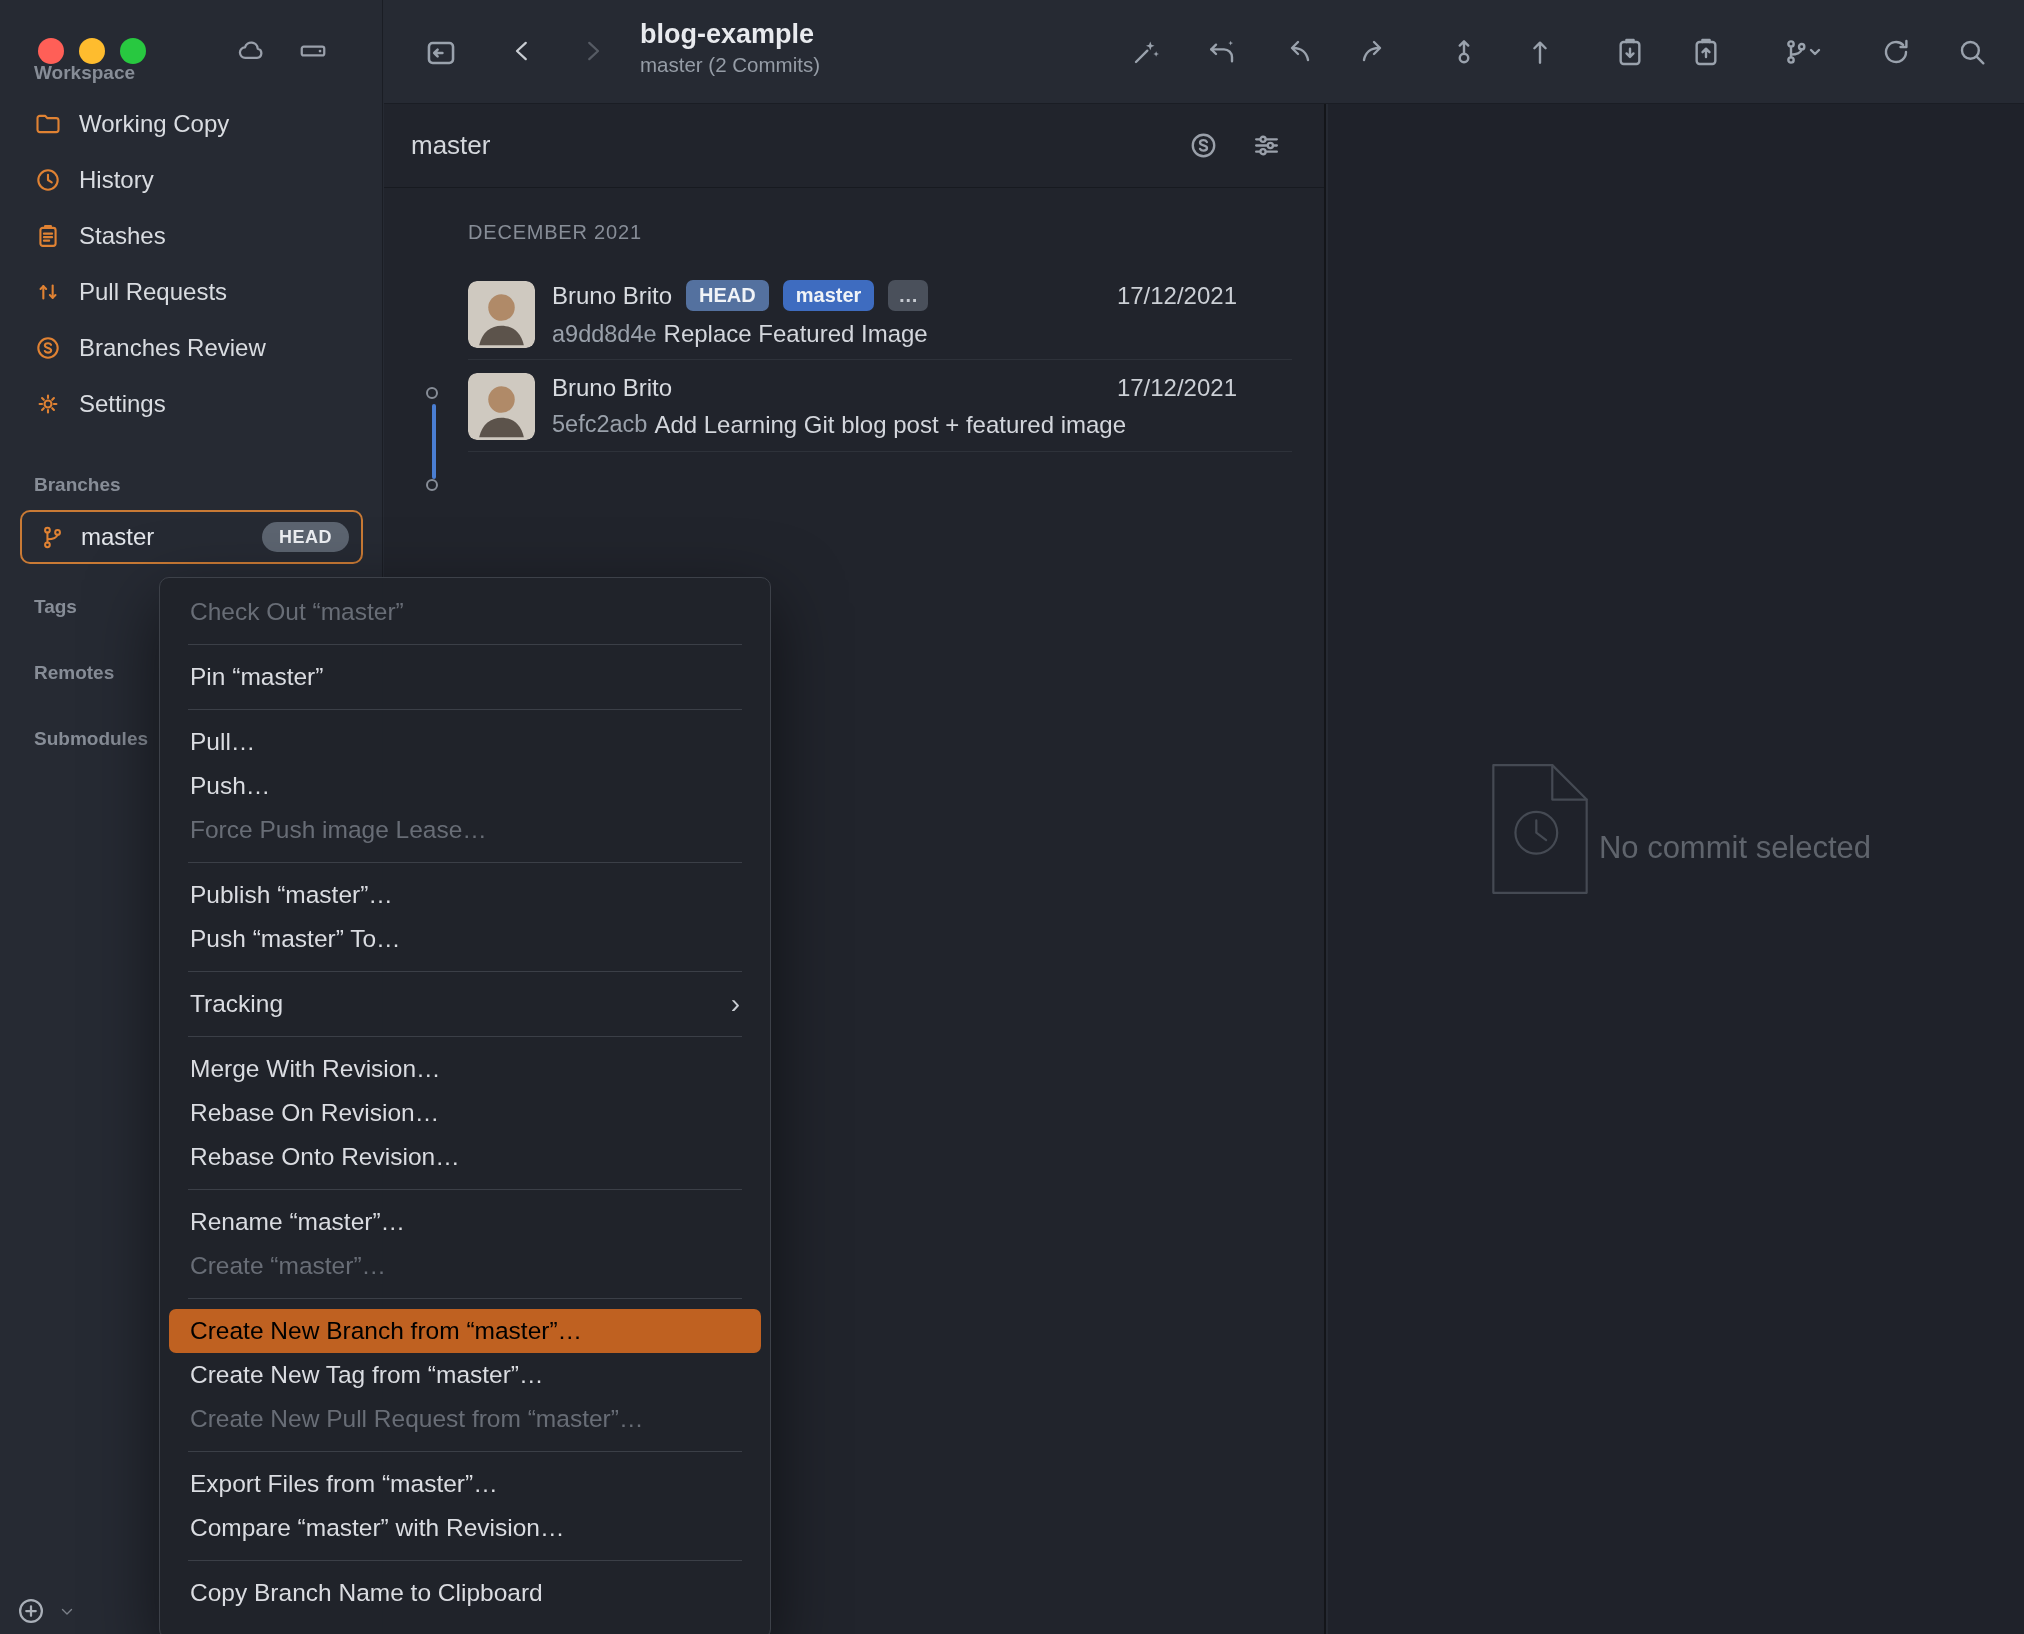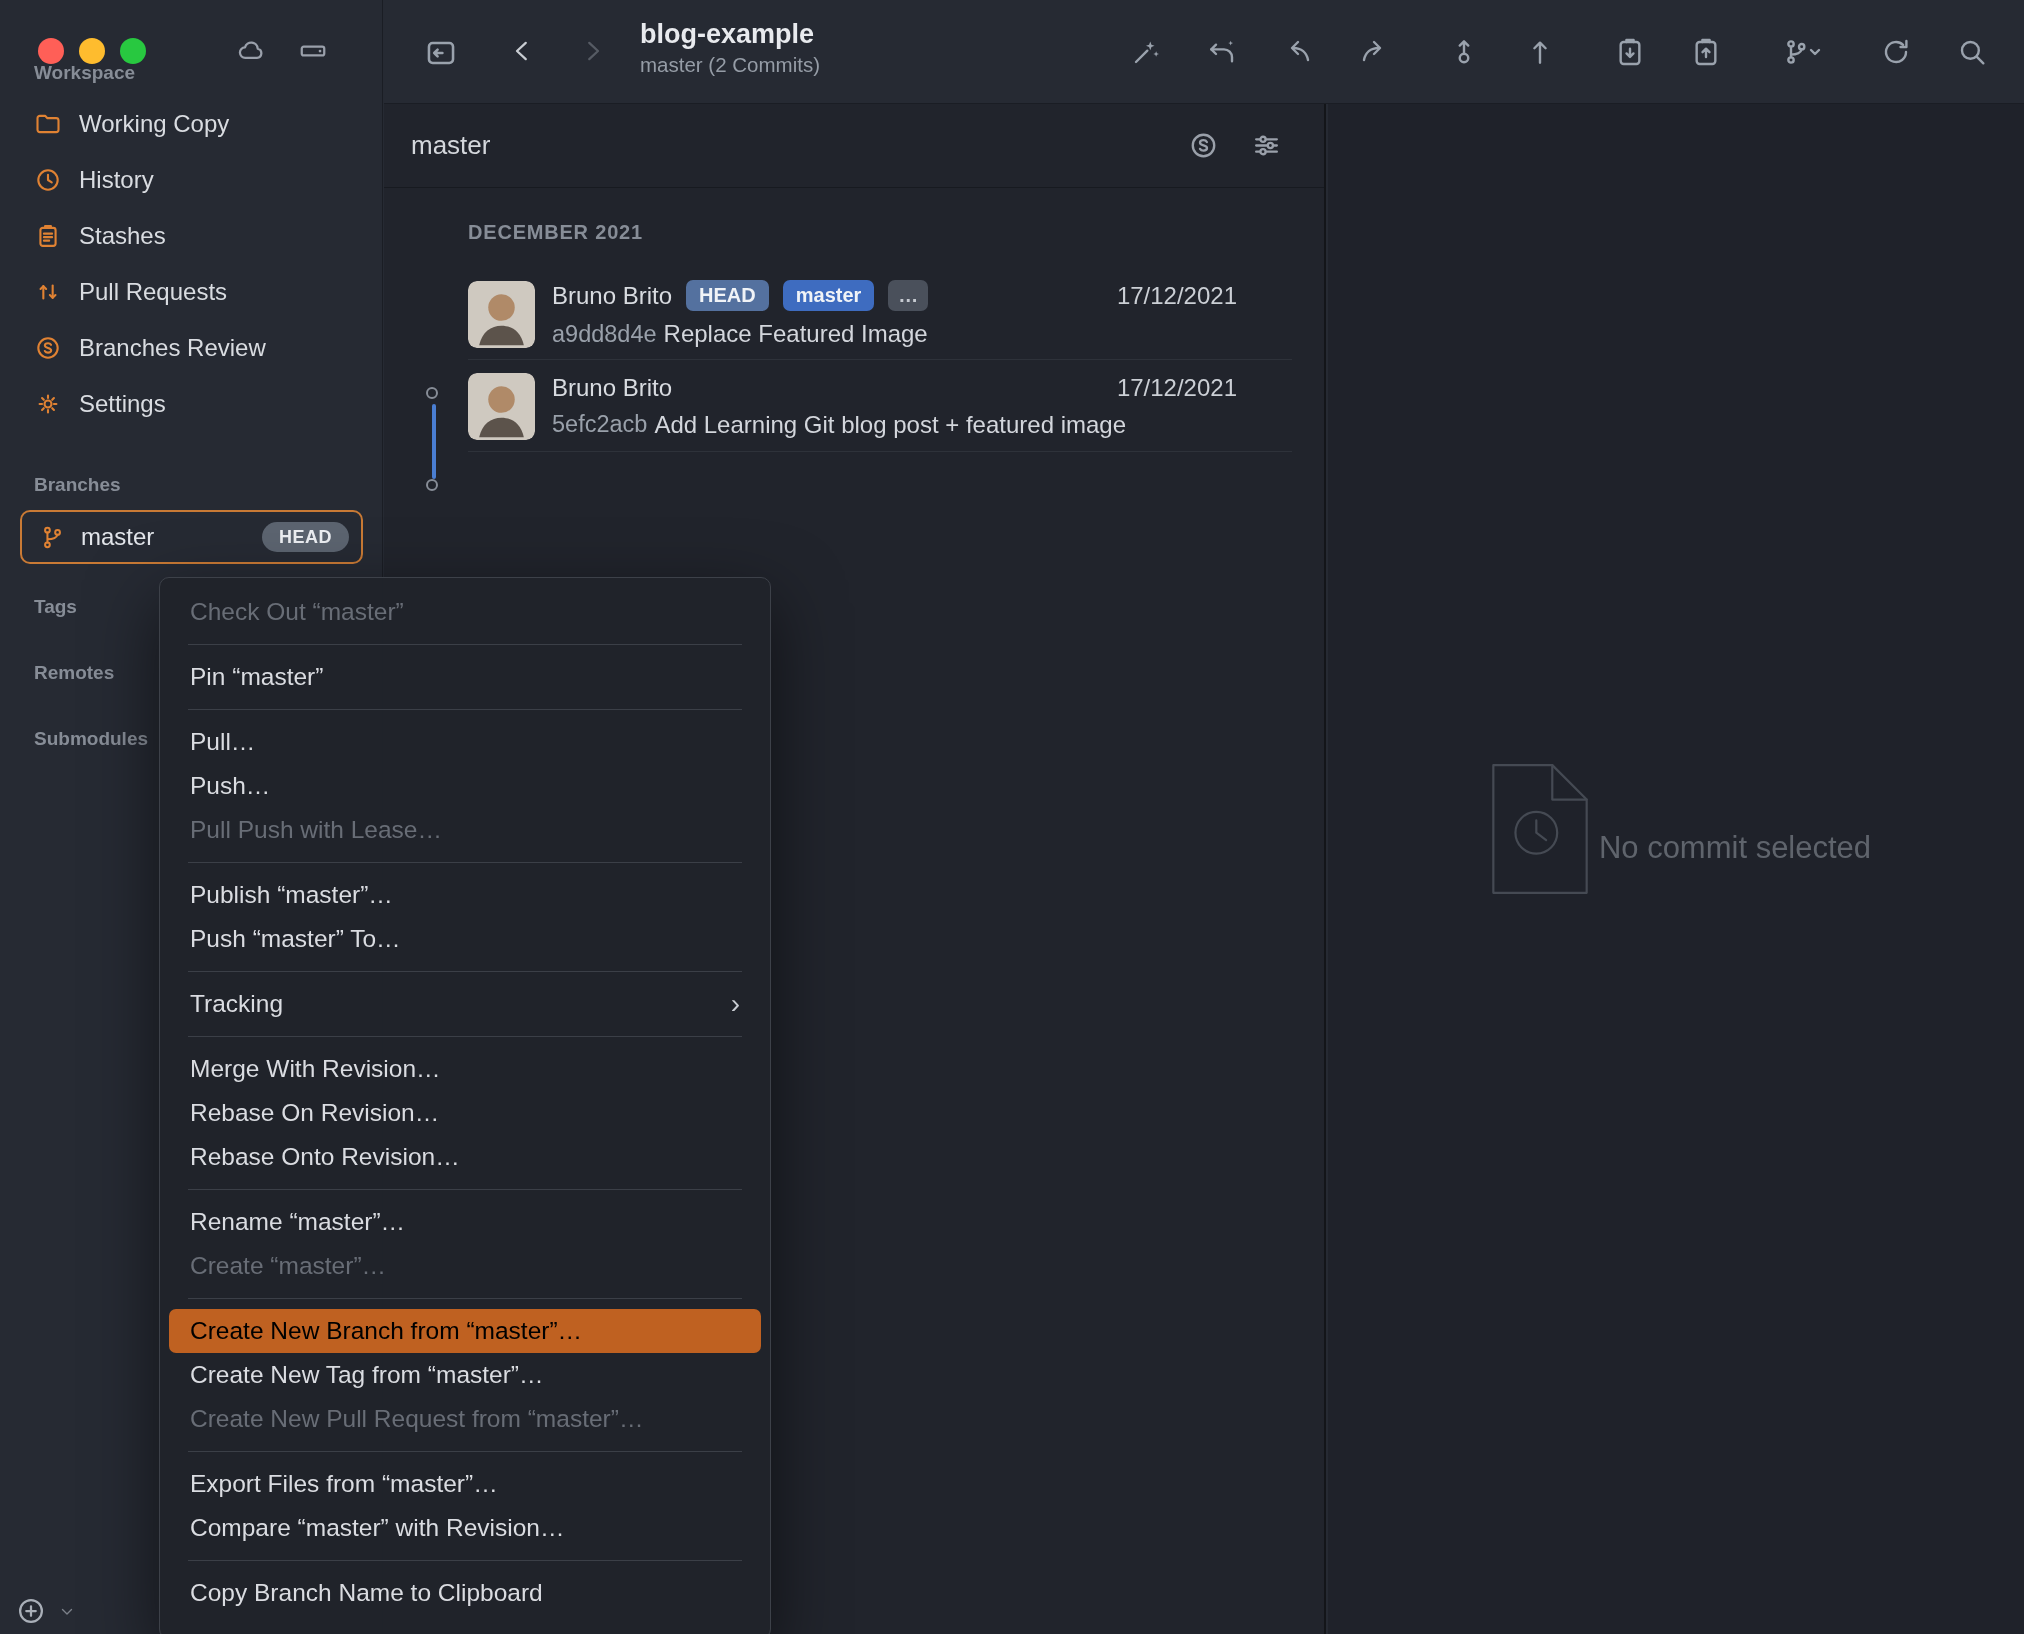--- a/index.html
+++ b/index.html
@@ -60,21 +60,21 @@
   .tb-right{position:absolute;right:36px;top:0;height:100%;display:flex;align-items:center;gap:44px;color:#9aa2ad}
   .tb-right .tbtn{position:static}
   .gap-l{margin-left:14px}
 
   
   .commit-panel{position:absolute;left:384px;top:104px;width:942px;bottom:0;background:#21242c;border-right:2px solid #131519}
   .filter-bar{position:absolute;top:0;left:0;right:0;height:84px;border-bottom:1px solid #171a20;display:flex;align-items:center;padding:0 42px 0 27px}
   .filter-label{font-size:26px;color:#d4d7dc}
   .filter-icons{margin-left:auto;display:flex;align-items:center;gap:32px;color:#9aa0aa}
   .commit-list{position:absolute;top:84px;left:0;right:0}
-  .group-header{padding:33px 0 24px 84px;font-size:20px;font-weight:700;letter-spacing:.8px;color:#878d97}
+  .group-header{padding:33px 0 24px 84px;font-size:20px;font-weight:400;letter-spacing:.8px;color:#878d97}
   .commit-row{position:relative;height:92px;display:flex;align-items:center;padding-left:84px}
   .commit-row::after{content:"";position:absolute;left:84px;right:32px;bottom:0;height:1px;background:#2e323a}
   .avatar{width:67px;height:67px;border-radius:9px;overflow:hidden;flex:none}
   .commit-text{margin-left:17px;display:flex;flex-direction:column;gap:9px}
   .commit-line1{display:flex;align-items:center;gap:14px}
   .commit-author{font-size:24px;font-weight:500;color:#d8dbe0}
   .badge{height:31px;line-height:31px;padding:0 13px;border-radius:7px;font-size:20px;font-weight:700;color:#f0f3f7}
   .badge.head{background:var(--badge-head-bg)}
   .badge.master{background:var(--badge-master-bg);font-weight:600}
   .badge.more{background:var(--badge-more-bg);color:#c6cad1;padding:0 10px}
@@ -376,21 +376,21 @@
   </div>
 </section>
 
 <div class="context-menu">
   <div class="menu-item disabled">Check Out “master”</div>
   <div class="menu-sep"></div>
   <div class="menu-item">Pin “master”</div>
   <div class="menu-sep"></div>
   <div class="menu-item">Pull…</div>
   <div class="menu-item">Push…</div>
-  <div class="menu-item disabled">Pull Push with Lease…</div>
+  <div class="menu-item disabled">Force Push image Lease…</div>
   <div class="menu-sep"></div>
   <div class="menu-item">Publish “master”…</div>
   <div class="menu-item">Push “master” To…</div>
   <div class="menu-sep"></div>
   <div class="menu-item">
     <span>Tracking</span>
     <span class="submenu-arrow">›</span>
   </div>
   <div class="menu-sep"></div>
   <div class="menu-item">Merge With Revision…</div>

